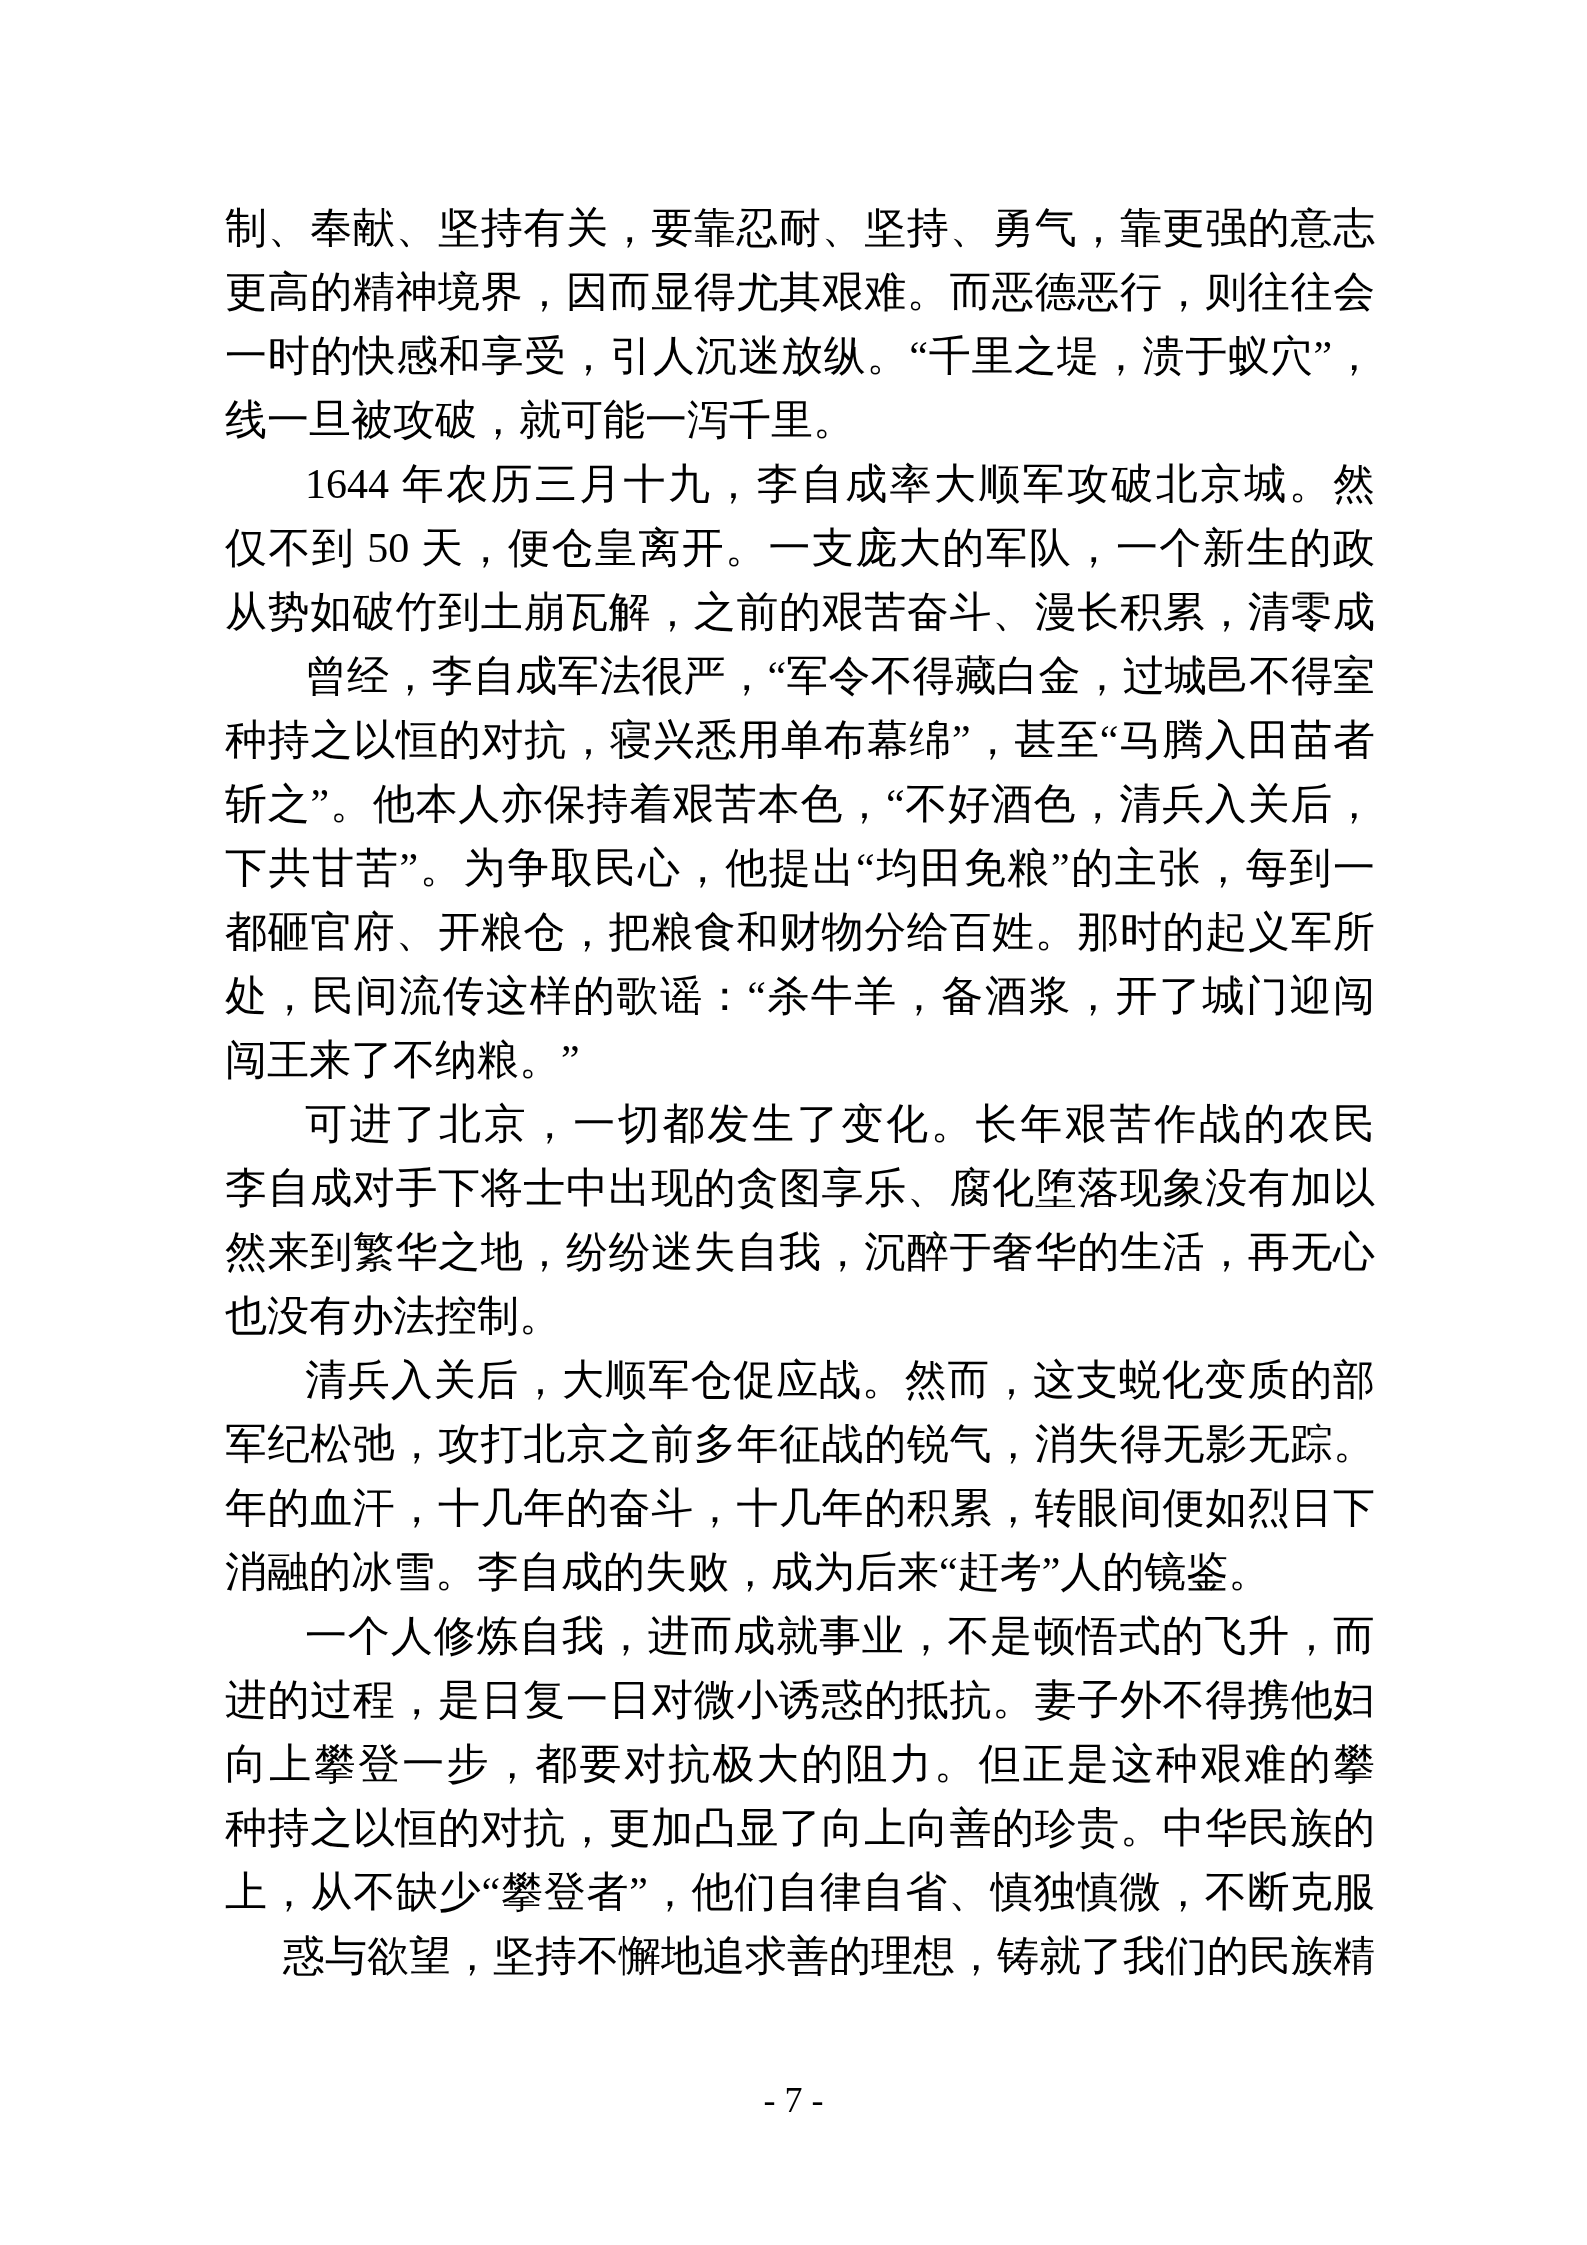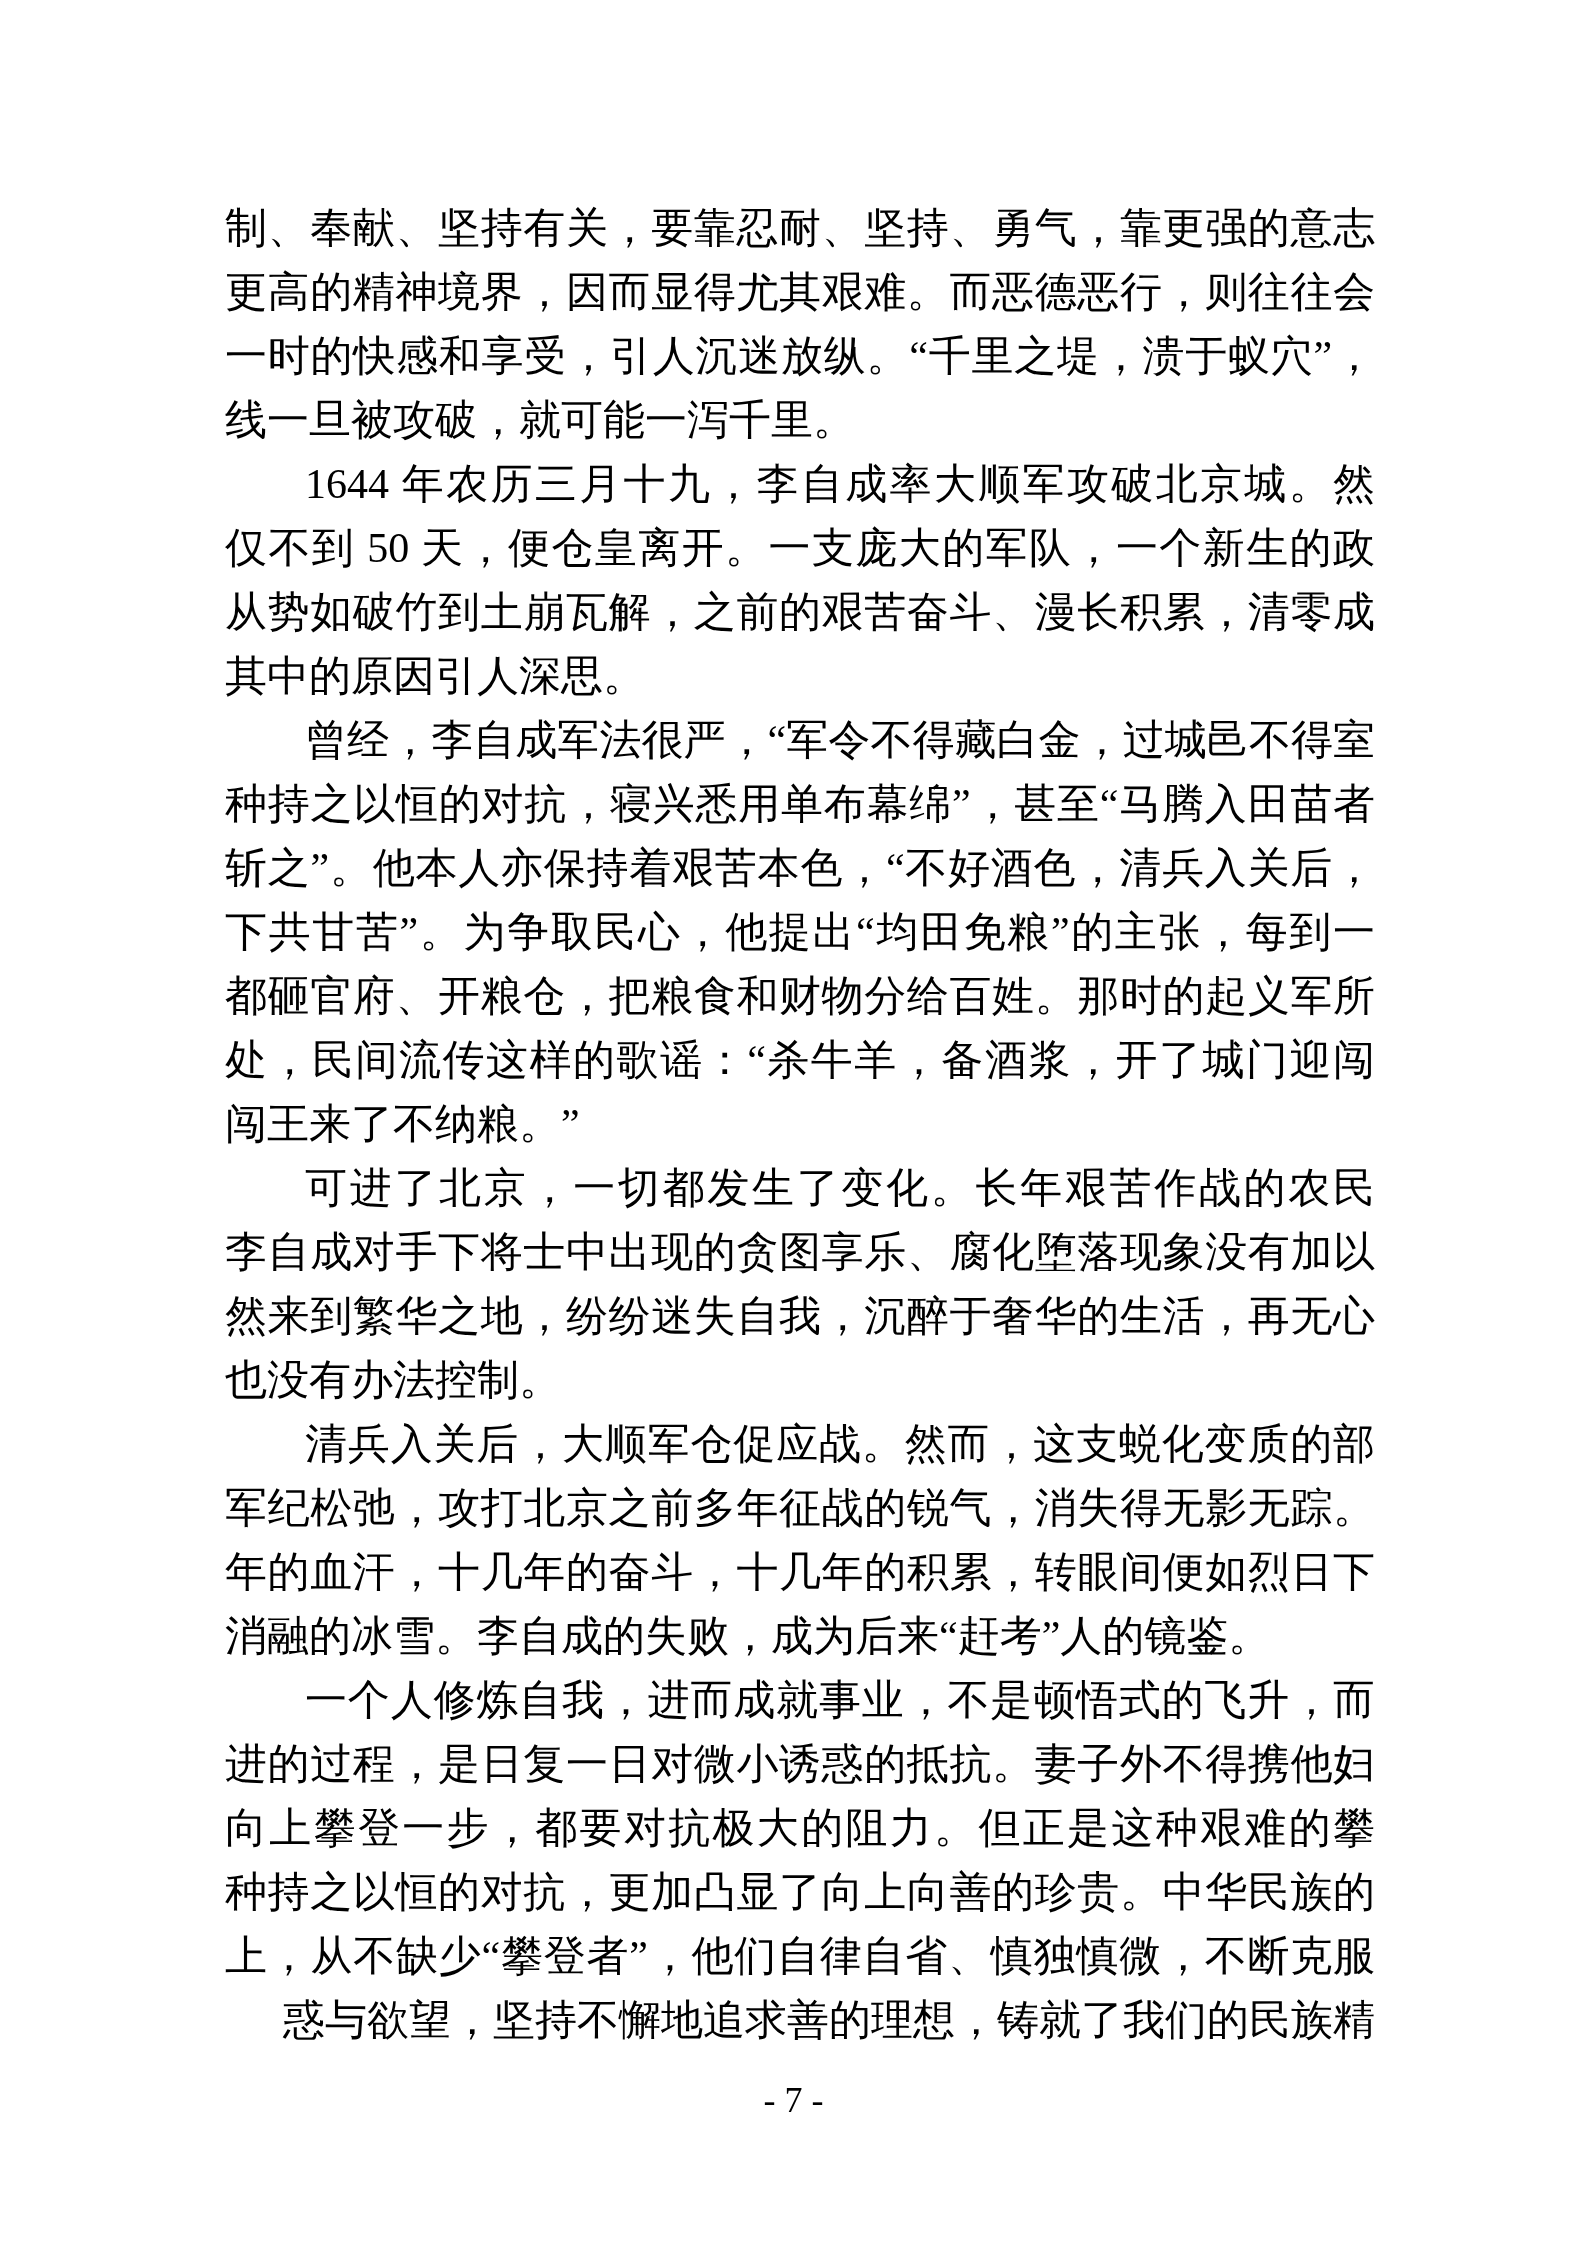--- a/index.html
+++ b/index.html
@@ -57,21 +57,20 @@
 
 <div class="page">
   <div class="text-block">
     <div class="line">制、奉献、坚持有关，要靠忍耐、坚持、勇气，靠更强的意志品质、</div>
     <div class="line">更高的精神境界，因而显得尤其艰难。而恶德恶行，则往往会给人</div>
     <div class="line">一时的快感和享受，引人沉迷放纵。“千里之堤，溃于蚁穴”，防</div>
     <div class="line end">线一旦被攻破，就可能一泻千里。</div>
     <div class="line indent">1644 年农历三月十九，李自成率大顺军攻破北京城。然而，仅</div>
     <div class="line">仅不到 50 天，便仓皇离开。一支庞大的军队，一个新生的政权，</div>
     <div class="line">从势如破竹到土崩瓦解，之前的艰苦奋斗、漫长积累，清零成空，</div>
-    <div class="line end">其中的原因引人深思。</div>
     <div class="line indent">曾经，李自成军法很严，“军令不得藏白金，过城邑不得室处，</div>
     <div class="line">种持之以恒的对抗，寝兴悉用单布幕绵”，甚至“马腾入田苗者</div>
     <div class="line">斩之”。他本人亦保持着艰苦本色，“不好酒色，清兵入关后，与其</div>
     <div class="line">下共甘苦”。为争取民心，他提出“均田免粮”的主张，每到一处，</div>
     <div class="line">都砸官府、开粮仓，把粮食和财物分给百姓。那时的起义军所过之</div>
     <div class="line">处，民间流传这样的歌谣：“杀牛羊，备酒浆，开了城门迎闯王，</div>
     <div class="line end">闯王来了不纳粮。”</div>
     <div class="line indent">可进了北京，一切都发生了变化。长年艰苦作战的农民军，突</div>
     <div class="line">李自成对手下将士中出现的贪图享乐、腐化堕落现象没有加以控制，</div>
     <div class="line">然来到繁华之地，纷纷迷失自我，沉醉于奢华的生活，再无心恋战。</div>

